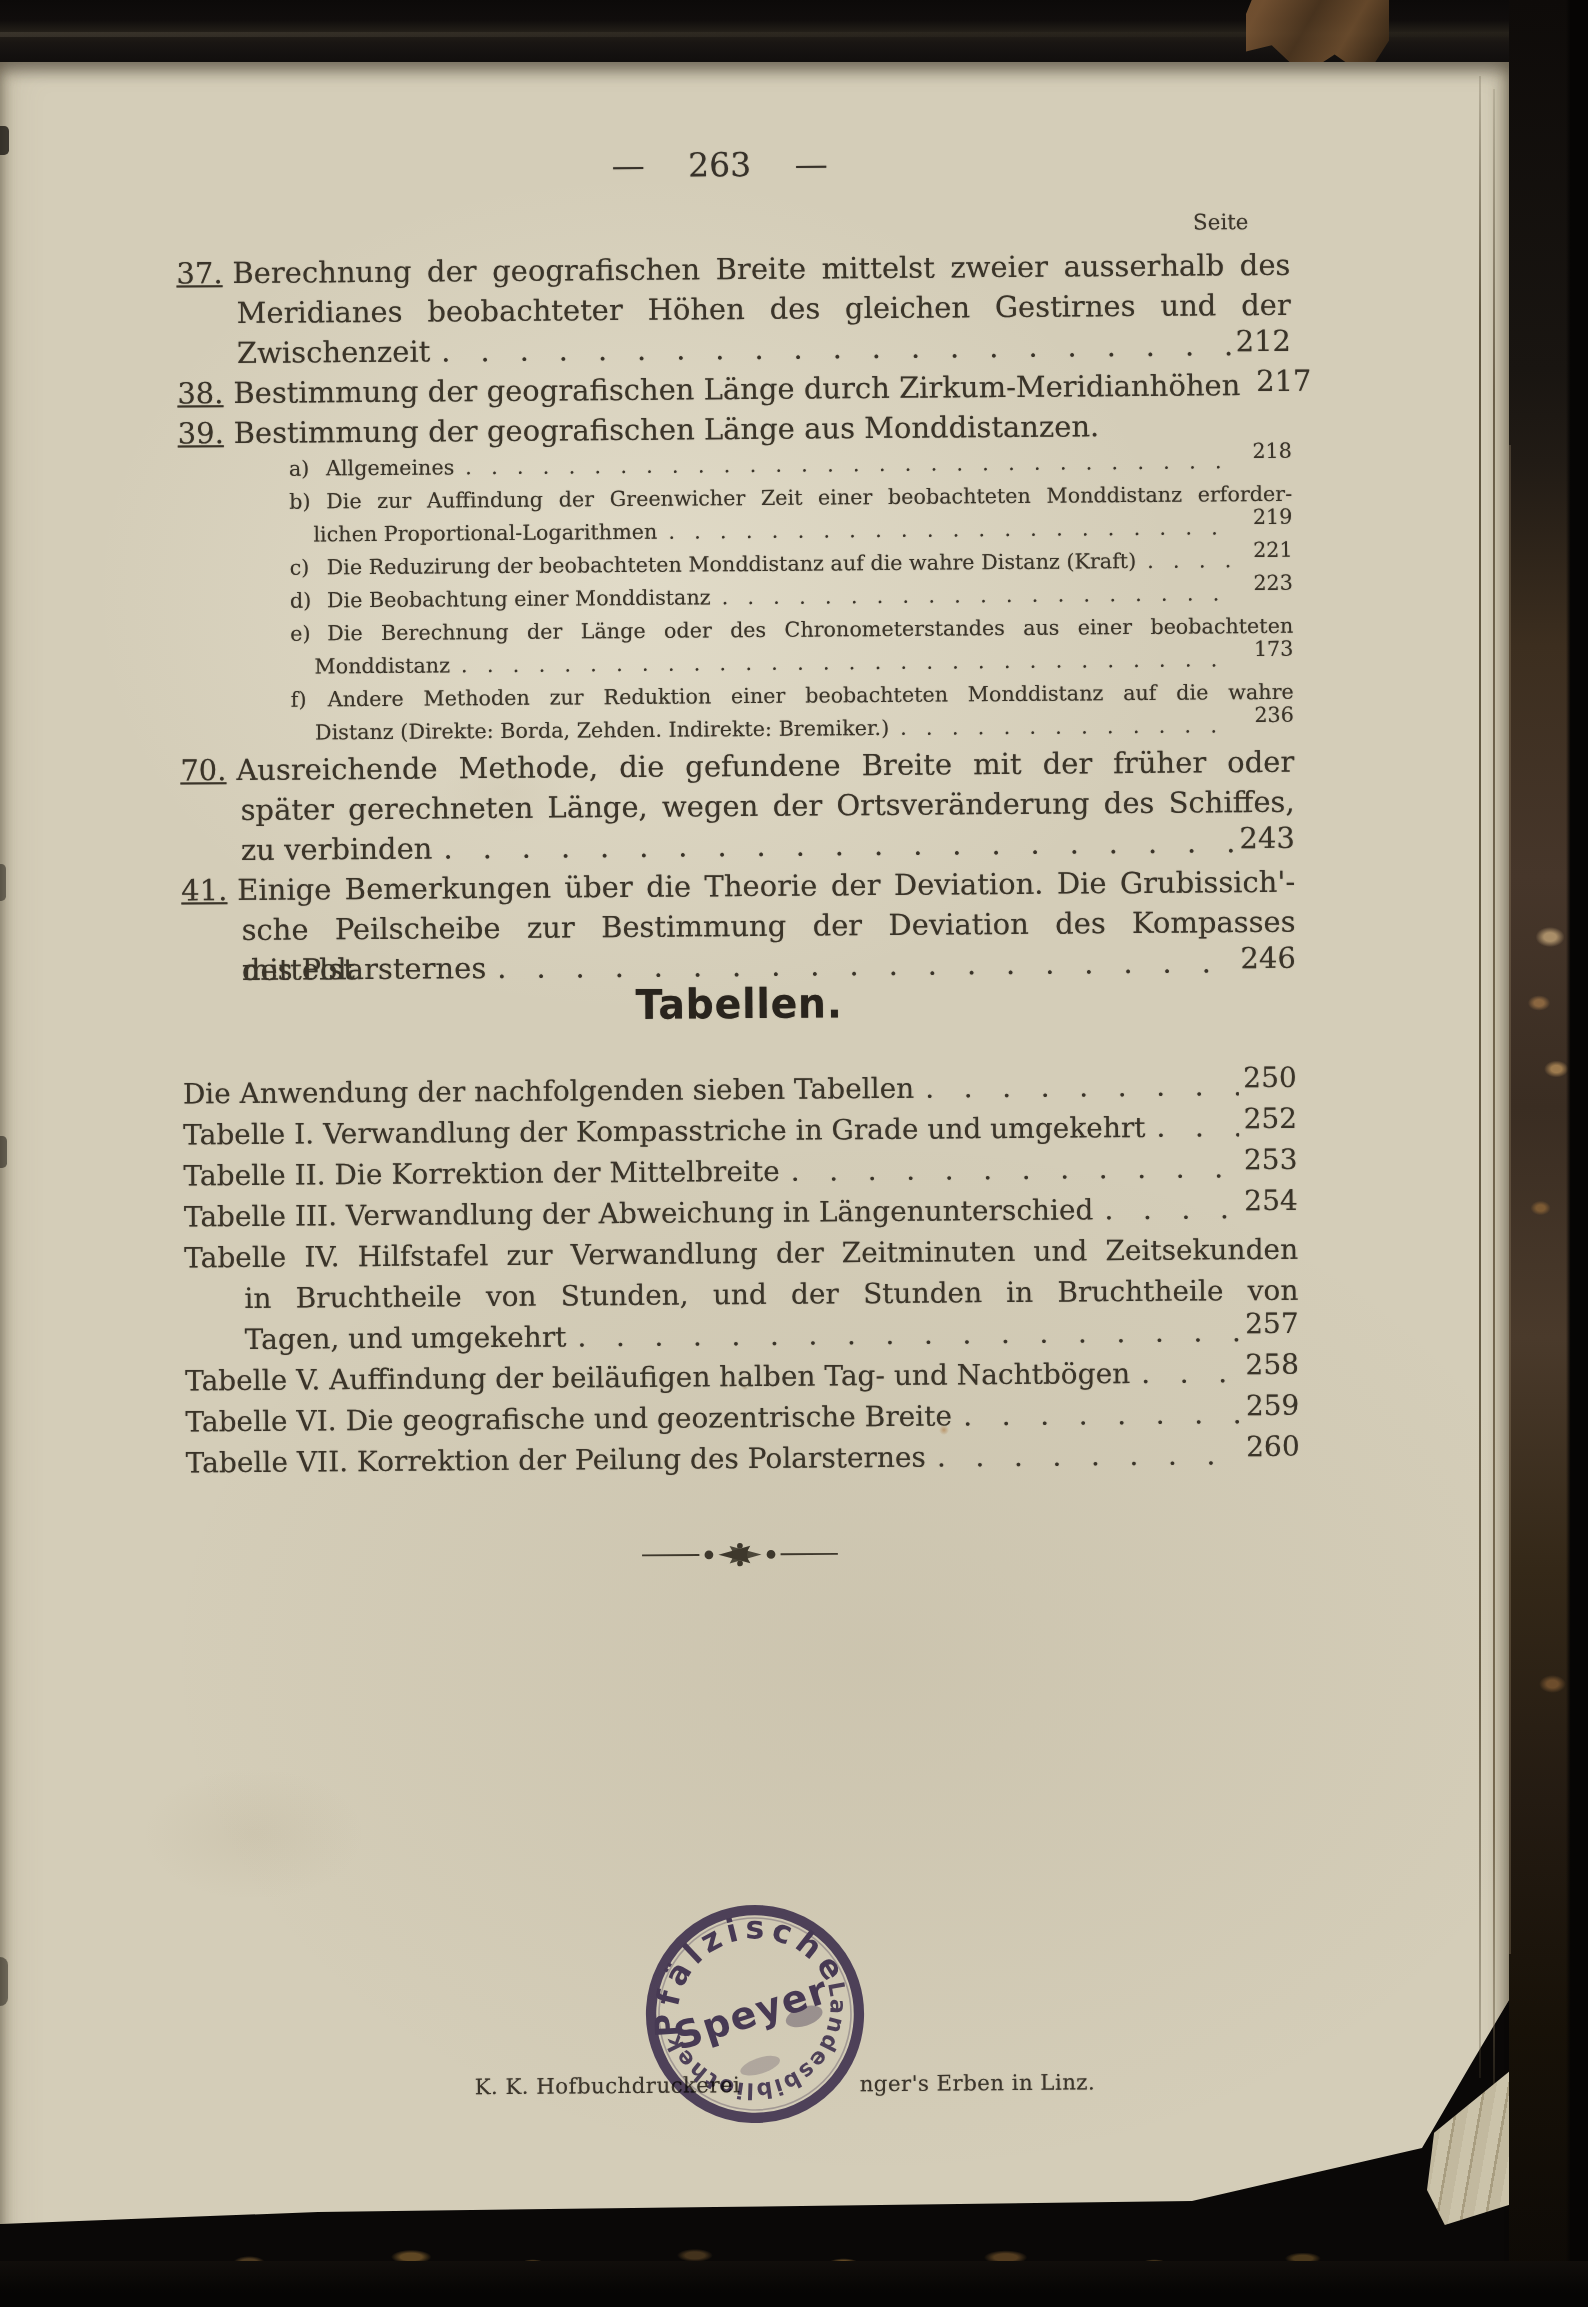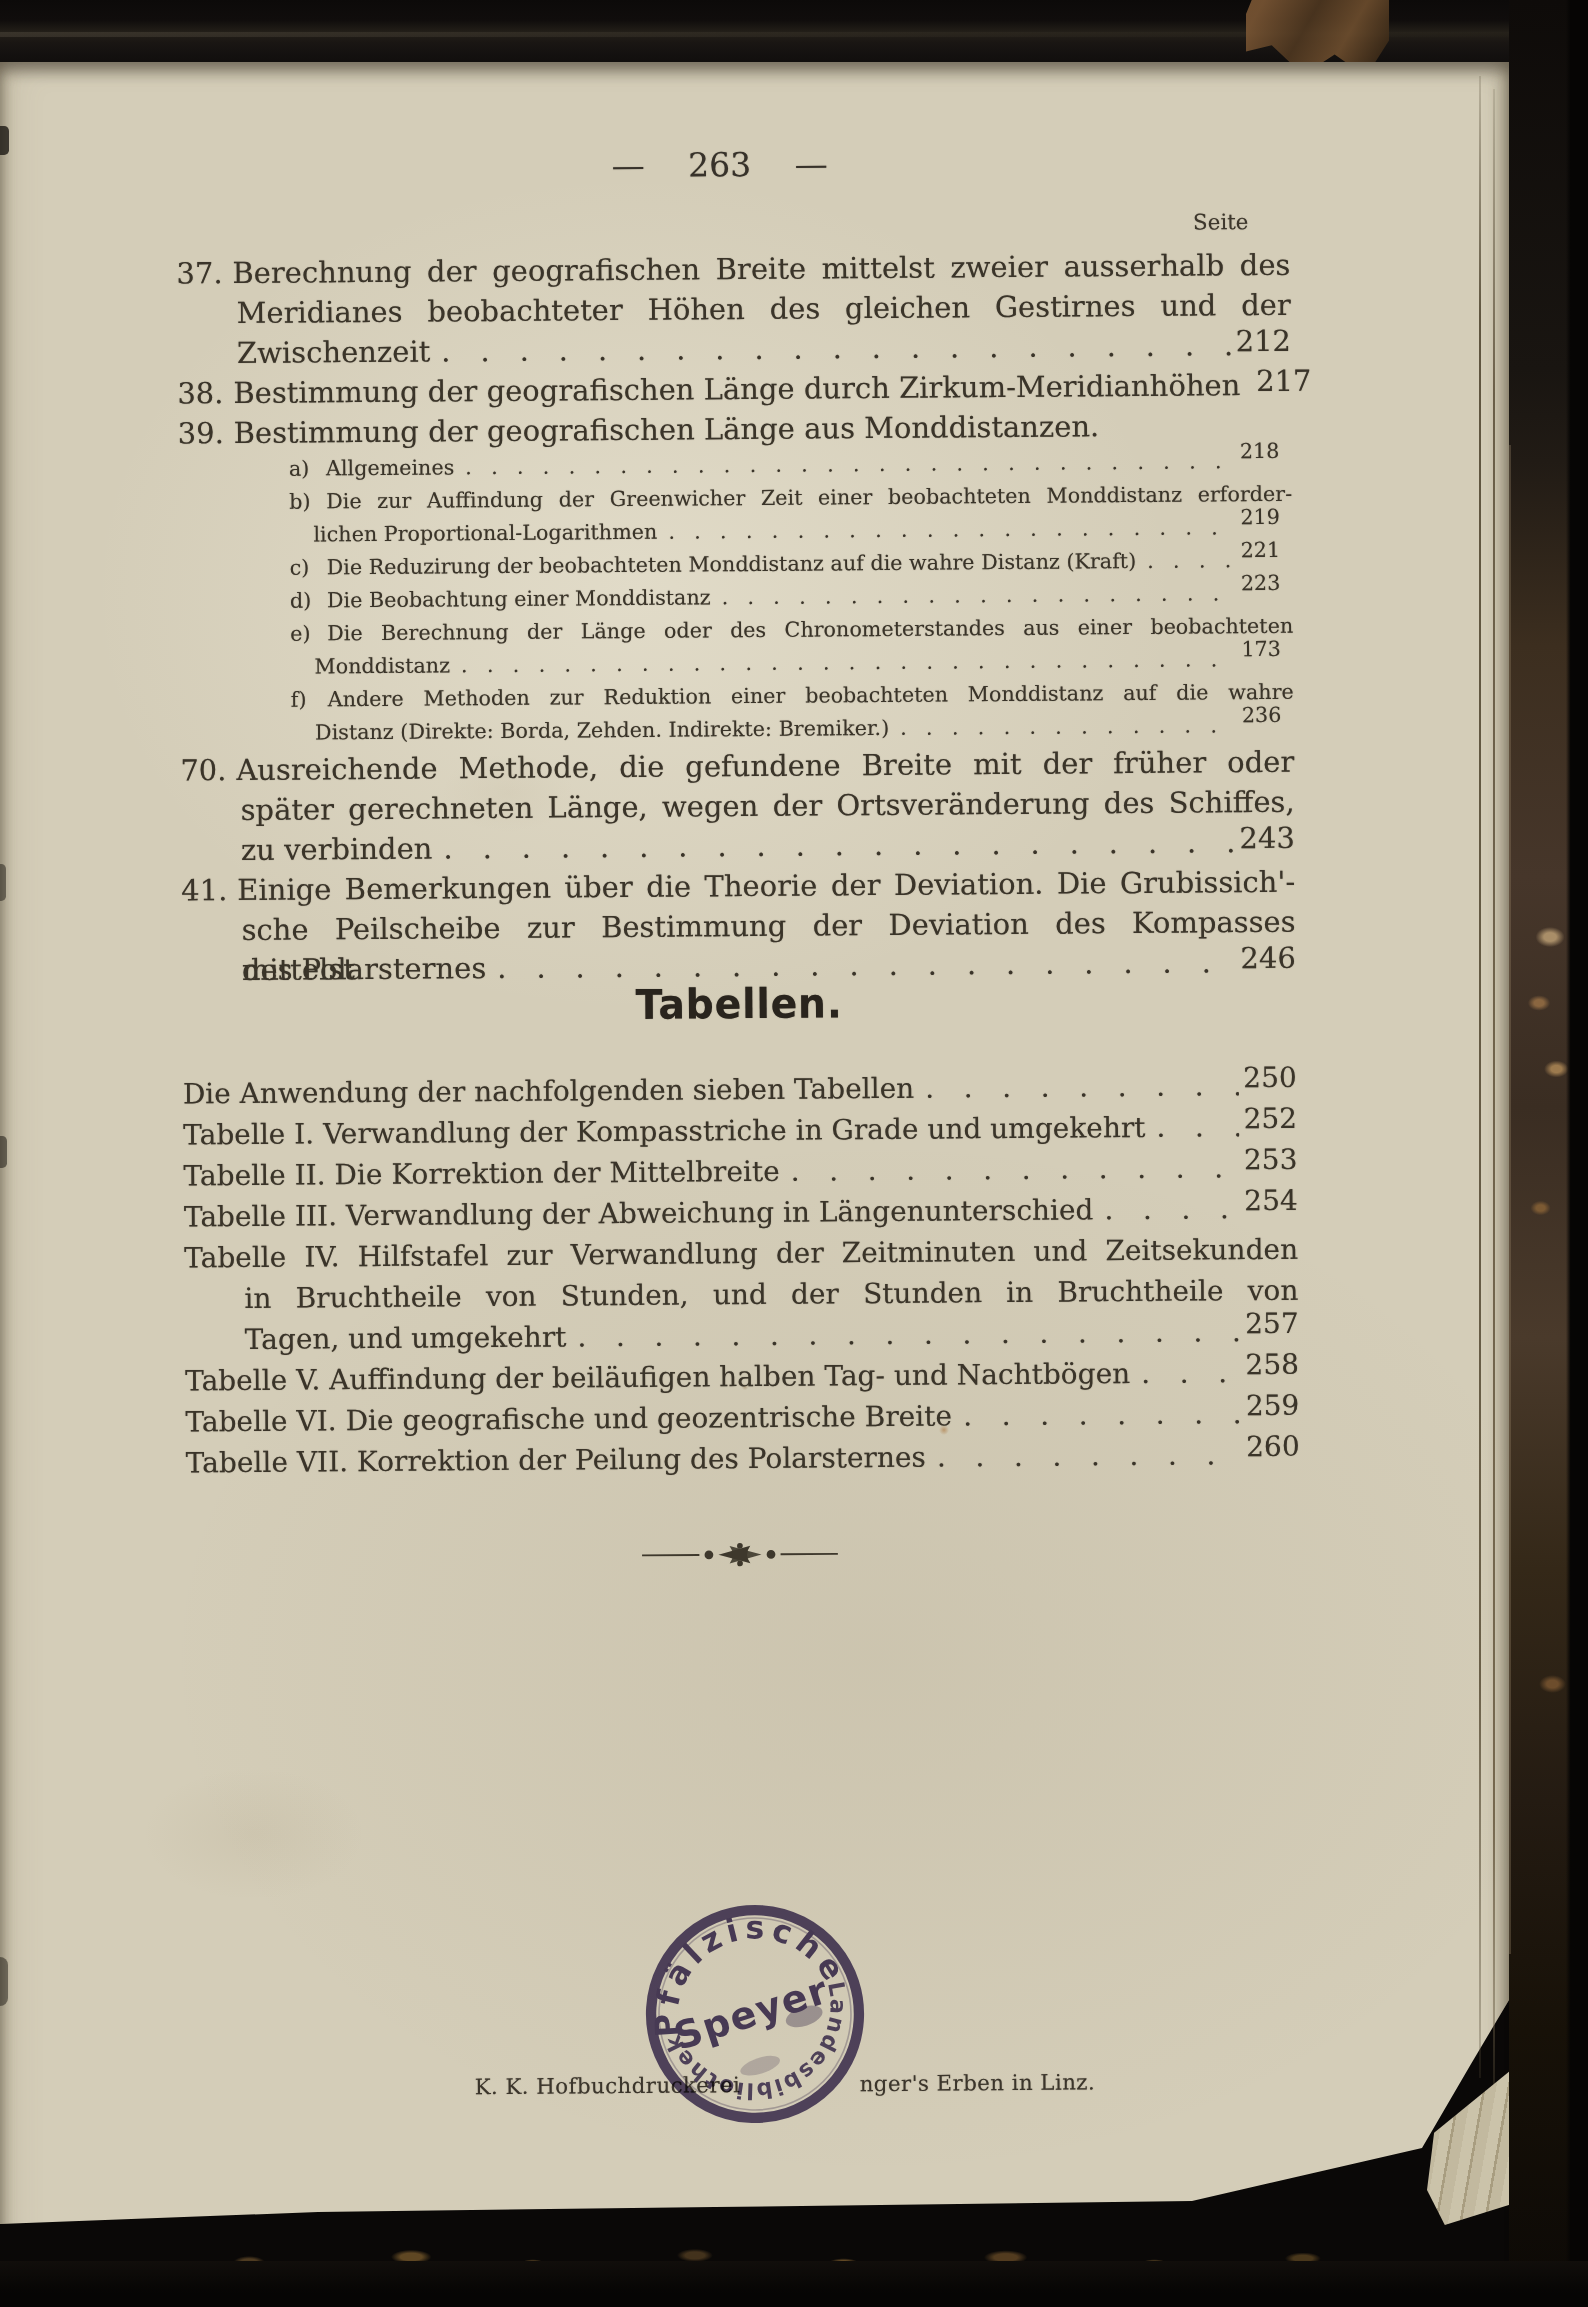--- a/index.html
+++ b/index.html
@@ -77,32 +77,32 @@
   .seite-label{position:absolute;left:1200px;top:213px;width:97px;text-align:left;
     font-size:21.4px;color:#3d372c;}
 
   .toc{position:absolute;left:183px;width:1114px;}
   .list-chapters{top:249px;}
   .list-tables{top:1069px;}
   .row{display:flex;align-items:baseline;}
   .main,.main-cont{height:40px;line-height:40px;font-size:29px;}
   .sub,.sub-cont{height:33px;line-height:33px;font-size:20.7px;}
   .table,.table-cont{height:41px;line-height:41px;font-size:28px;}
-  .main .num{width:56px;flex:none;}
+  .main .num{width:56px;flex:none;text-decoration:underline;}
   .sub .num{margin-left:111px;width:37px;flex:none;}
   .main-cont{padding-left:60px;}
   .sub-cont{padding-left:135px;}
   .table-cont{padding-left:60px;}
   .txt{white-space:nowrap;}
   .fill .txt{display:block;flex:1;white-space:normal;text-align:justify;text-align-last:justify;}
   .leader{flex:1;overflow:hidden;margin:0 4.8px 0 11px;}
   .leader::after{content:". . . . . . . . . . . . . . . . . . . . . . . . . . . . . . . . . . . . . . . . . . . . . . . . . . . . . . . . . . . .";
     display:block;white-space:nowrap;word-spacing:20.7px;}
   .sub .leader::after,.sub-cont .leader::after{word-spacing:12.7px;}
-  .pg{flex:none;min-width:52px;position:relative;}
+  .pg{flex:none;min-width:52px;text-align:right;position:relative;}
   .main .pg,.main-cont .pg{top:-4px;}
   .sub .pg,.sub-cont .pg{top:-10.3px;}
   .table .pg,.table-cont .pg{top:-8px;}
 
   .tables-heading{position:absolute;left:183px;top:980px;width:1114px;text-align:center;
     font-family:"DejaVu Sans","Liberation Sans",sans-serif;font-weight:bold;font-size:41px;
     color:#29241d;letter-spacing:0.8px;transform:scaleX(.96);}
 
   .divider{position:absolute;left:637px;top:1540px;}
 

